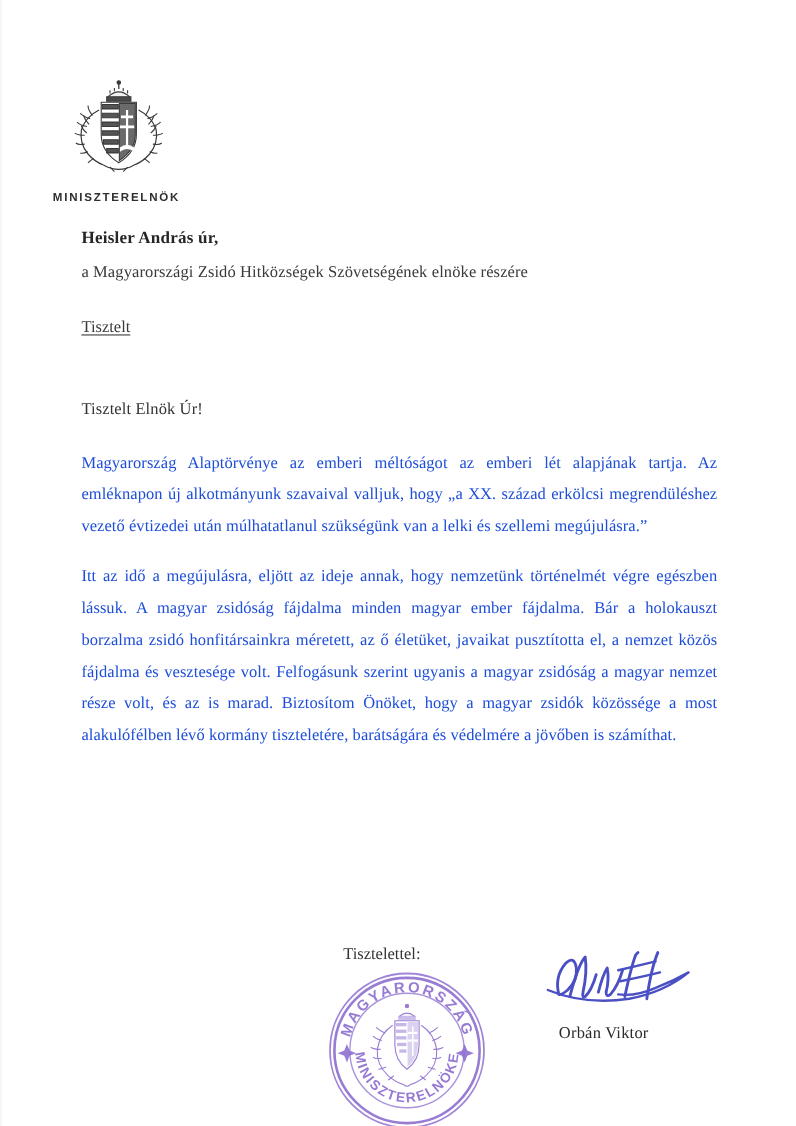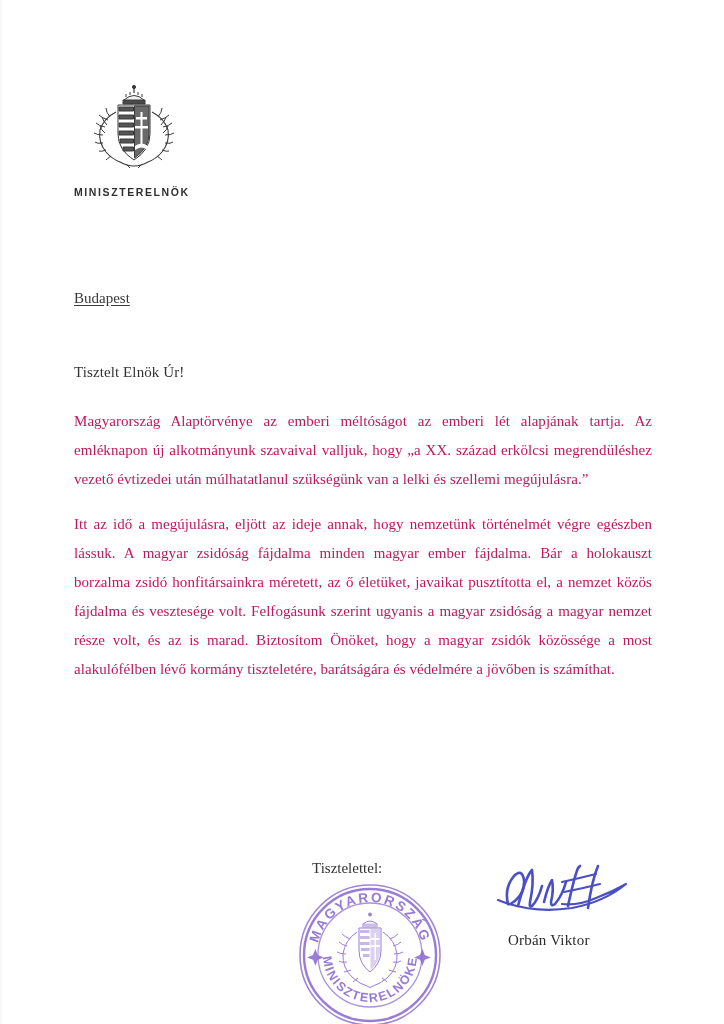--- a/index.html
+++ b/index.html
@@ -14,23 +14,22 @@
     background: #ffffff;
     overflow: hidden;
     font-family: "Liberation Serif", serif;
     color: #2b2b2b;
   }
 
   
   .letterhead {
     position: absolute;
     left: 48px;
-    top: 84px;
+    top: 72px;
     width: 230px;
-    margin-left: 26px;
   }
   .coat-of-arms {
     display: block;
     margin-left: 12px;
   }
   .office-label {
     margin-top: 10px;
     margin-left: 0px;
     font-family: "Liberation Sans", sans-serif;
     font-weight: bold;
@@ -79,21 +78,21 @@
     font-size: 15px;
     color: #333;
     margin-bottom: 26px;
     letter-spacing: .1px;
   }
   .para {
     font-size: 15px;
     line-height: 29px;
     text-align: justify;
     text-justify: inter-word;
-    color: #be185d;
+    color: #1d4ed8;
     margin: 0 0 16px 0;
     letter-spacing: .05px;
   }
   .para:last-of-type { margin-bottom: 0; }
   .dateline {
     font-size: 15px;
     color: #333;
     margin-top: 18px;
   }
 
@@ -180,21 +179,25 @@
         <path d="M72 33 Q76 28 76 24 M75 41 Q79 37 80 33 M77 49 Q81 46 82 42"></path>
 
         <path d="M34 78 Q48 86 62 78" stroke-width="1.1"></path>
         <path d="M40 80 L44 84 M56 80 L52 84"></path>
       </g>
     </svg>
 
     <div class="office-label">MINISZTERELNÖK</div>
   </div>
 
-  <div class="addressee-city">Budapest</div>
+  <div class="addressee">
+    <div class="addressee-name">Heisler András úr,</div>
+    <div class="addressee-role">a Magyarországi Zsidó Hitközségek Szövetségének elnöke részére</div>
+  </div>
+  <div class="addressee-city">Tisztelt</div>
 
   <div class="body-block">
     <div class="salutation">Tisztelt Elnök Úr!</div>
 
     <p class="para">Magyarország Alaptörvénye az emberi méltóságot az emberi lét alapjának tartja. Az emléknapon új alkotmányunk szavaival valljuk, hogy „a XX. század erkölcsi megrendüléshez vezető évtizedei után múlhatatlanul szükségünk van a lelki és szellemi megújulásra.”</p>
     <p class="para">Itt az idő a megújulásra, eljött az ideje annak, hogy nemzetünk történelmét végre egészben lássuk. A magyar zsidóság fájdalma minden magyar ember fájdalma. Bár a holokauszt borzalma zsidó honfitársainkra méretett, az ő életüket, javaikat pusztította el, a nemzet közös fájdalma és vesztesége volt. Felfogásunk szerint ugyanis a magyar zsidóság a magyar nemzet része volt, és az is marad. Biztosítom Önöket, hogy a magyar zsidók közössége a most alakulófélben lévő kormány tiszteletére, barátságára és védelmére a jövőben is számíthat.</p>
 
   </div>
 
   <div class="closing">Tisztelettel:</div>

